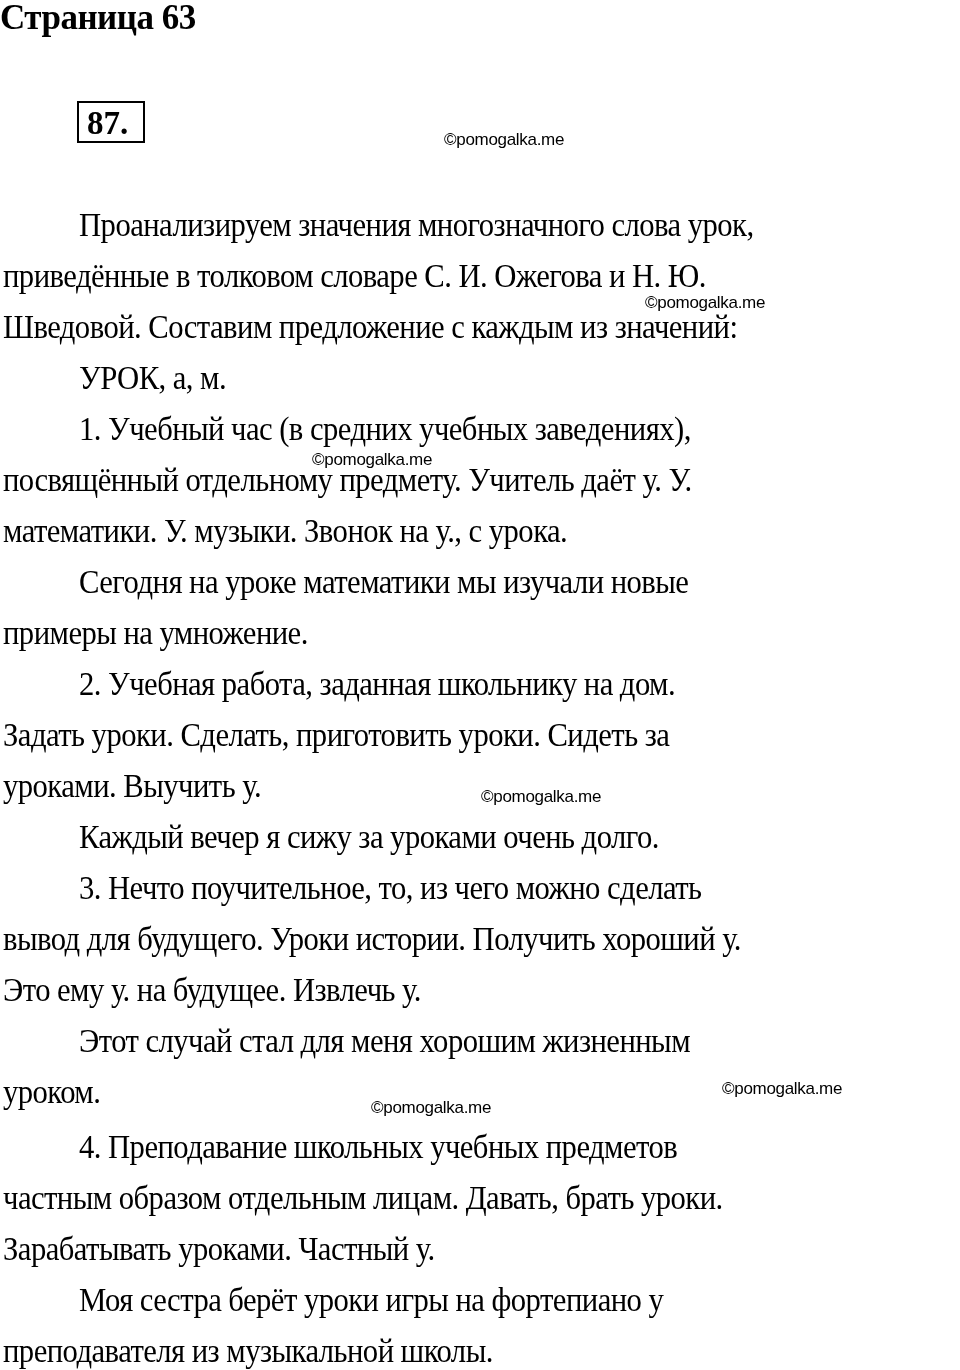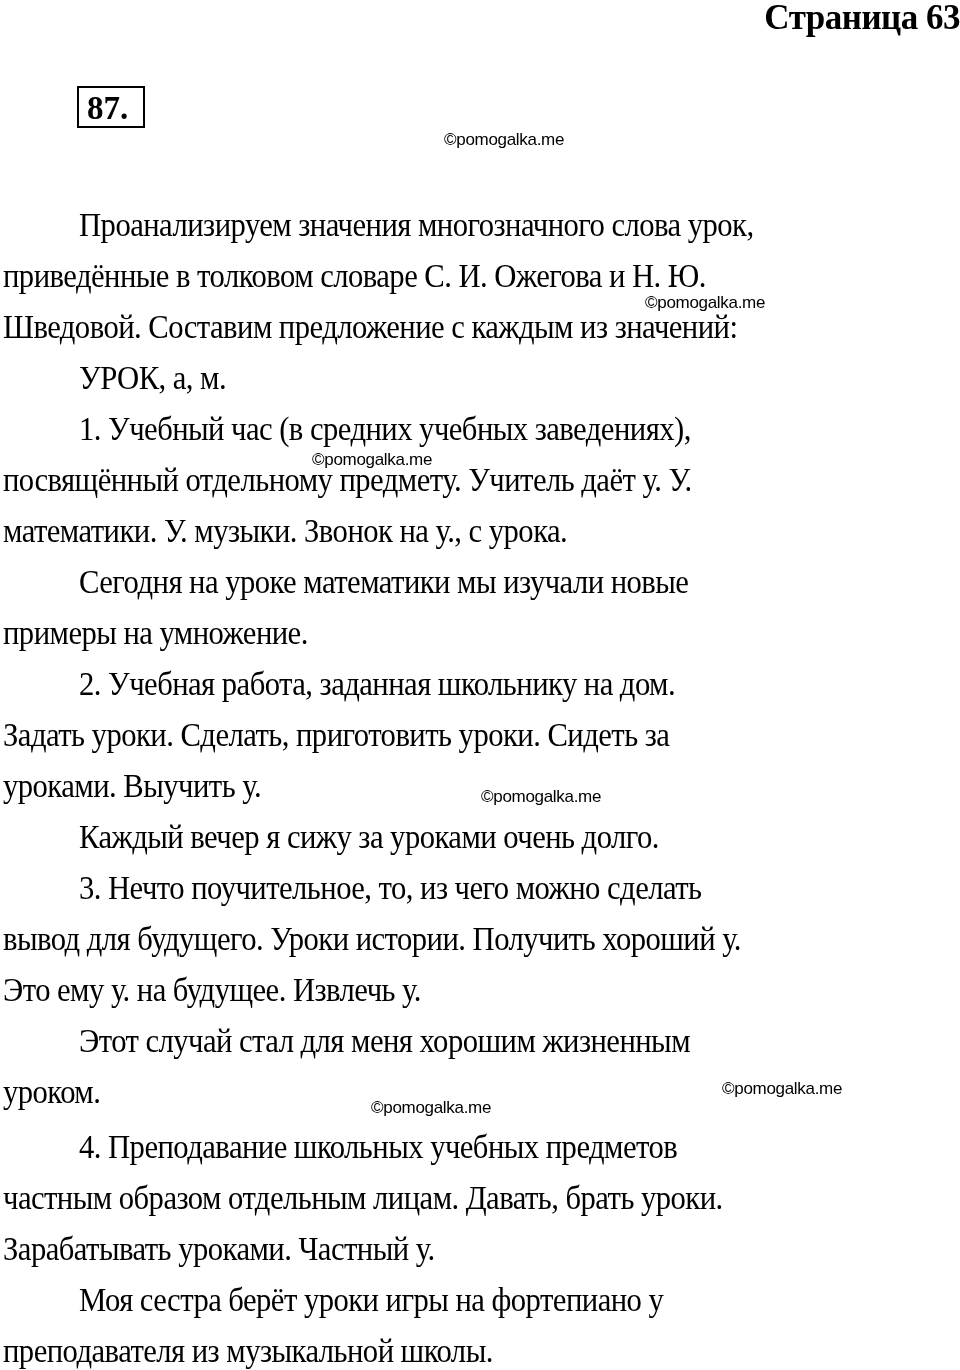--- a/index.html
+++ b/index.html
@@ -1,23 +1,23 @@
 <!DOCTYPE html>
 <html><head>
   <meta charset="utf-8">
   <style>
     html, body { margin: 0; padding: 0; background: #ffffff; }
     body { width: 960px; height: 1370px; position: relative; overflow: hidden; color: #000; }
     .title {
-      position: absolute; left: 0; width: 960px; top: 0px; text-align: right;
+      position: absolute; left: 0; width: 960px; top: 0px; text-align: left;
       font-family: "Liberation Serif", serif; font-weight: bold; font-size: 35px; line-height: 36px;
       letter-spacing: -0.5px;
     }
     .ex-num {
-      position: absolute; left: 77px; top: 86px; width: 68px; height: 42px;
+      position: absolute; left: 77px; top: 101px; width: 68px; height: 42px;
       border: 2px solid #000; box-sizing: border-box;
       font-family: "Liberation Serif", serif; font-weight: bold; font-size: 33px; line-height: 40px;
       padding-left: 8px;
     }
     .line {
       position: absolute; left: 3px;
       font-family: "Liberation Serif", serif; font-size: 33px; line-height: 38px;
       white-space: nowrap; letter-spacing: -0.6px;
       transform-origin: left top;
     }

